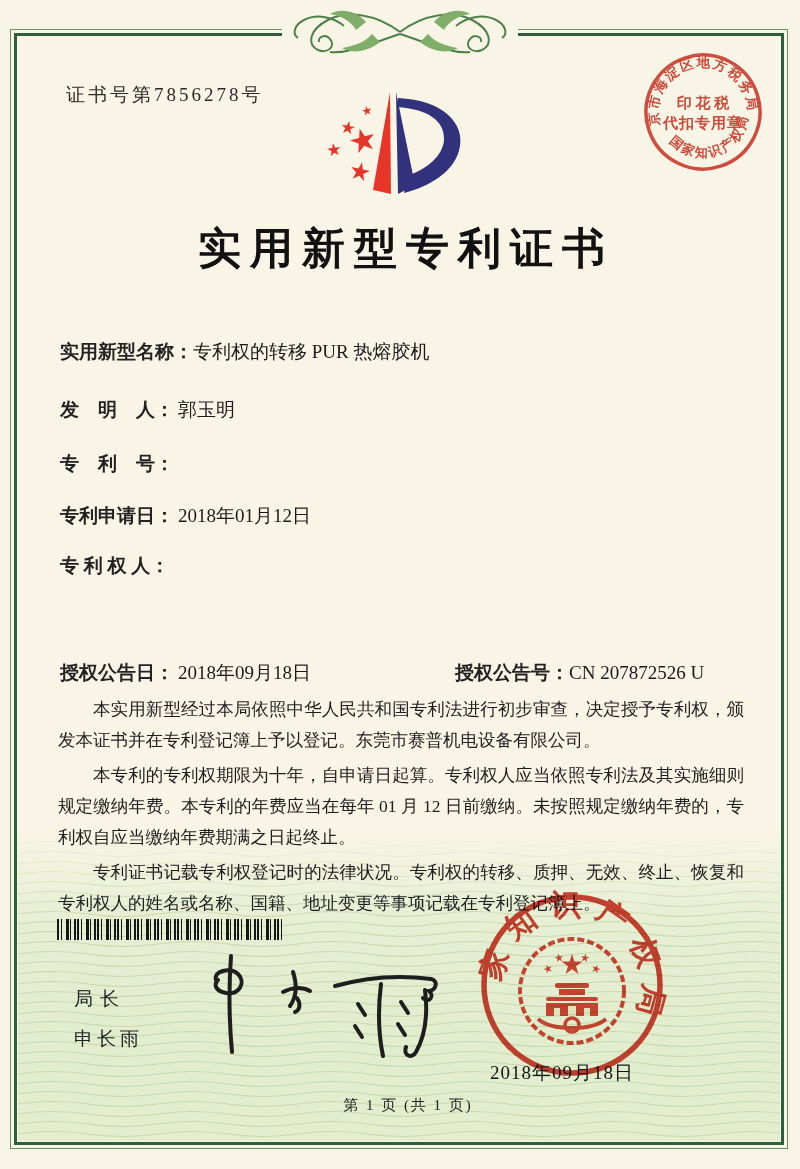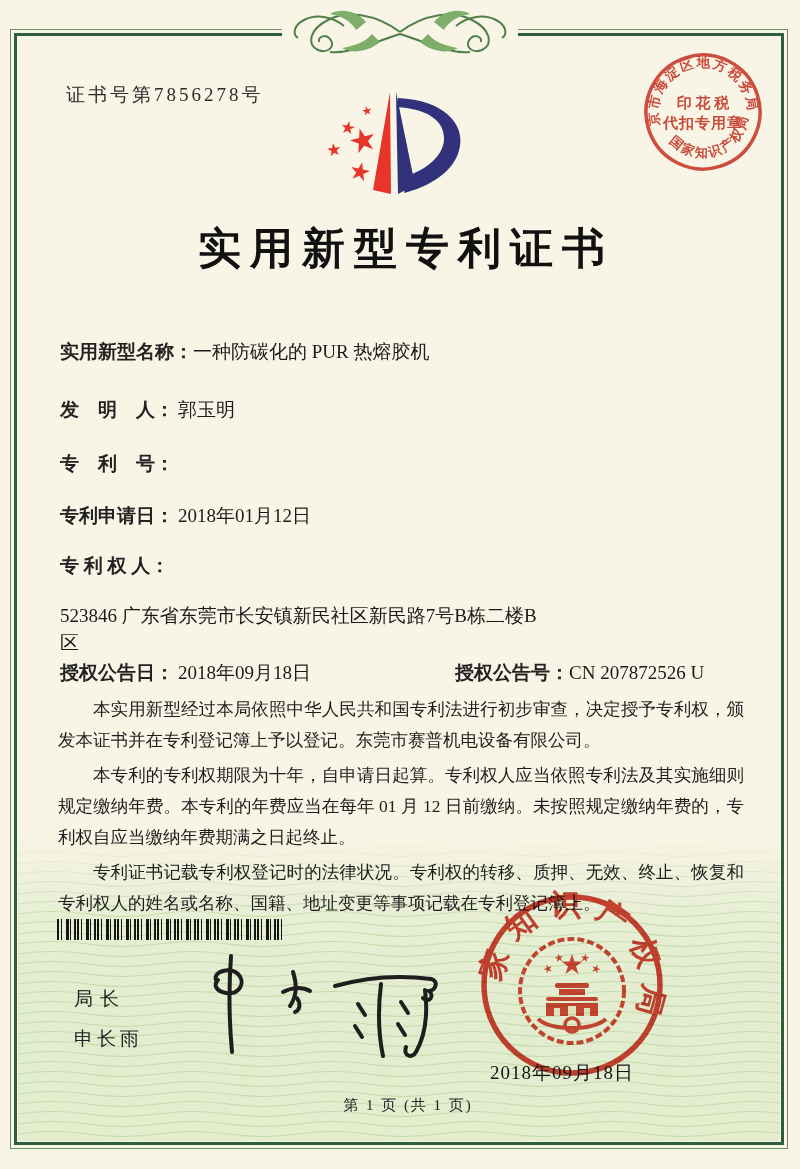--- a/index.html
+++ b/index.html
@@ -133,38 +133,37 @@
       <use href="#star" transform="translate(65,55) scale(13) rotate(-15)"></use>
       <use href="#star" transform="translate(62,86) scale(10) rotate(12)"></use>
     </g>
   </svg>
 
   <div class="title">实用新型专利证书</div>
 
   <div class="fields">
     <div class="row" style="top:338px">
       <span class="lbl">实用新型名称：</span>
-      <span class="val">一种防碳化的 PUR 热熔胶机</span>
+      <span class="val">专利权的转移 PUR 热熔胶机</span>
     </div>
     <div class="row" style="top:396px">
       <span class="lbl">发　明　人：</span>
       <span class="val">郭玉明</span>
     </div>
     <div class="row" style="top:450px">
       <span class="lbl">专　利　号：</span>
     </div>
     <div class="row" style="top:502px">
       <span class="lbl">专利申请日：</span>
       <span class="val">2018年01月12日</span>
     </div>
     <div class="row" style="top:552px">
       <span class="lbl">专 利 权 人：</span>
     </div>
     <div class="row addr" style="top:602px">
-      <span class="val">523846 广东省东莞市长安镇新民社区新民路7号B栋二楼B区</span>
     </div>
     <div class="row" style="top:659px">
       <span class="lbl">授权公告日：</span>
       <span class="val">2018年09月18日</span>
       <span class="grant-right">
         <span class="lbl" style="flex-basis:auto">授权公告号：</span>
         <span class="val">CN 207872526 U</span>
       </span>
     </div>
   </div>

